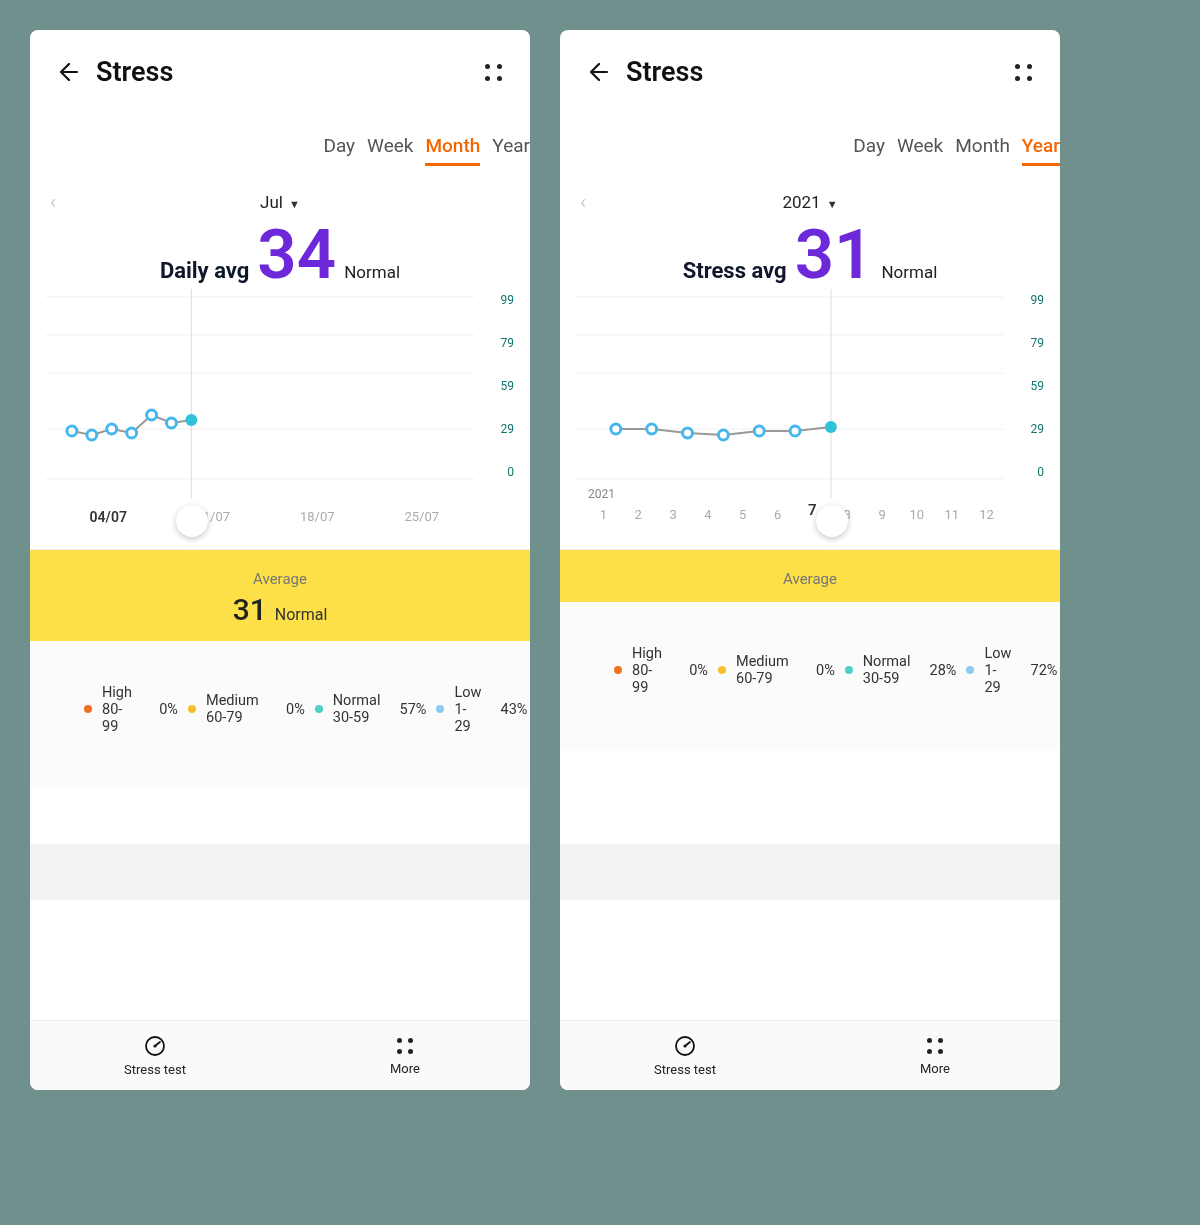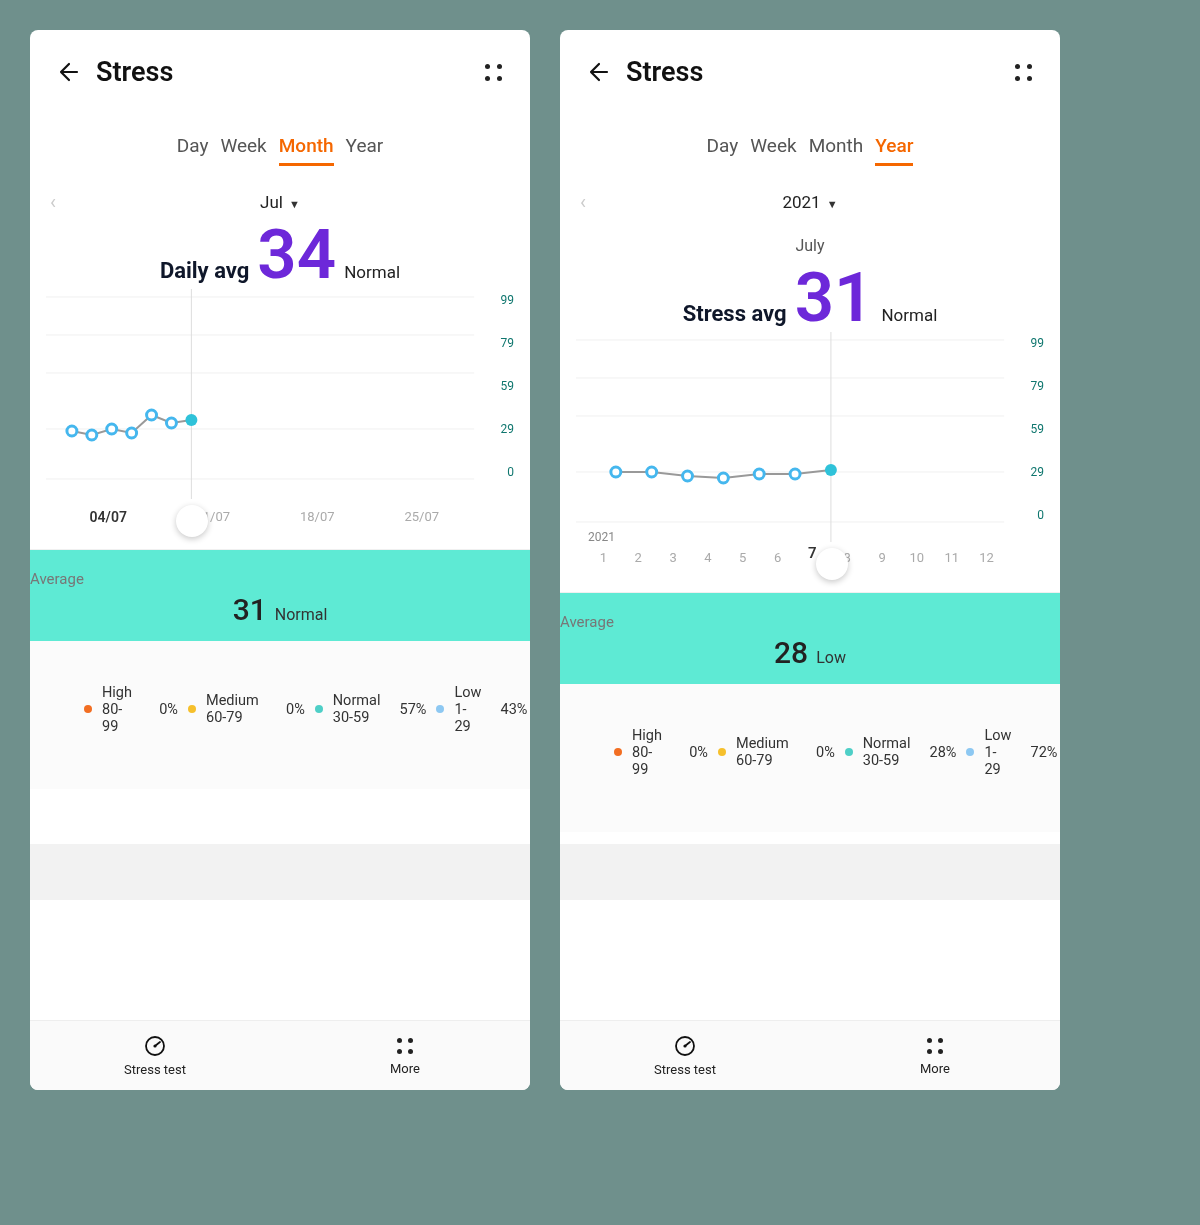--- a/index.html
+++ b/index.html
@@ -25,21 +25,21 @@
   .header {
     display: flex;
     align-items: center;
     padding: 26px 24px 14px 24px;
   }
   .back-arrow { width: 26px; height: 26px; display:flex; align-items:center; justify-content:center; }
   .title { font-size: 27px; font-weight: 600; color: #111; margin-left: 16px; flex:1; }
   .menu-icon { width:26px; height:26px; display:flex; flex-wrap:wrap; gap:7px; align-content:center; justify-content:center; }
   .menu-icon span { width:5px; height:5px; background:#222; border-radius:50%; display:block; }
   .range-tabs {
-    display:flex; justify-content:center; gap:12px; margin-top: 32px; font-size:19px; color:#555;
+    display:flex; justify-content:flex-end; gap:12px; margin-top: 32px; font-size:19px; color:#555;
   }
   .range-tabs .tab { padding-bottom:6px; cursor:pointer; }
   .range-tabs .tab.active { color:#f56700; border-bottom:3px solid #f56700; font-weight:500; }
   .period-row {
     display:flex; align-items:center; justify-content:center; margin-top: 26px; position:relative; font-size:17px; color:#222;
   }
   .period-row .chev-left { position:absolute; left:20px; color:#ccc; font-size:20px; }
   .period-row .caret { font-size:11px; margin-left:6px; color:#333; }
   .sub-date { text-align:center; color:#555; font-size:16px; margin-top: 24px; }
   .big-metric {
@@ -60,21 +60,21 @@
   .year-months { display:flex; margin-top:14px;}
   .year-months .xl { flex:1; text-align:center; }
   .year-months .xl.sel { color:#333; font-weight:600; font-size:15px; position:relative; top:-6px;}
 
   .slider-thumb {
     position:absolute; bottom:12px; width:32px; height:32px; background:#fff; border-radius:50%;
     box-shadow: 0 2px 6px rgba(0,0,0,.22);
   }
 
   .avg-block {
-    background: #5eead4; text-align:left; padding: 20px 0 14px 0; border-top:1px solid #f0f0f0;
+    background: #fde047; text-align:center; padding: 20px 0 14px 0; border-top:1px solid #f0f0f0;
   }
   .avg-block .lbl { color:#777; font-size:15px; }
   .avg-block .valrow { display:flex; justify-content:center; align-items:baseline; gap:8px; margin-top:4px;}
   .avg-block .val { font-size:30px; font-weight:500; color:#222; }
   .avg-block .status { font-size:16px; color:#333; }
 
   .dist-block {
     background:#fbfbfb; display:flex; padding: 18px 28px 30px 28px; gap: 26px; align-items:center;
   }
   .donut { width:100px; height:100px; }
@@ -262,21 +262,20 @@
     <div class="tab">Day</div>
     <div class="tab">Week</div>
     <div class="tab">Month</div>
     <div class="tab active">Year</div>
   </div>
 
   <div class="period-row">
     <div class="chev-left">‹</div>
     <span><span>2021</span><span class="caret">▼</span></span>
   </div>
-  <div class="sub-date">July</div>
 
   <div class="big-metric">
     <span class="label">Stress avg</span>
     <span class="value">31</span>
     <span class="status">Normal</span>
   </div>
 
   <div class="chart-wrap">
     <svg class="chart-svg" viewBox="0 0 470 260" preserveAspectRatio="none">
       <g stroke="#f0f0f0" stroke-width="1">
@@ -320,24 +319,20 @@
         <div class="xl">10</div>
         <div class="xl">11</div>
         <div class="xl">12</div>
       </div>
     </div>
     <div class="slider-thumb" style="left:240px;"></div>
   </div>
 
   <div class="avg-block">
     <div class="lbl">Average</div>
-    <div class="valrow">
-      <span class="val">28</span>
-      <span class="status">Low</span>
-    </div>
   </div>
 
   <div class="dist-block">
     <svg class="donut" viewBox="0 0 42 42">
       <circle cx="21" cy="21" r="15.9155" fill="none" stroke="#eee" stroke-width="6"></circle>
       <circle cx="21" cy="21" r="15.9155" fill="none" stroke="#4ecfc7" stroke-width="6" stroke-dasharray="28 72" stroke-dashoffset="25"></circle>
       <circle cx="21" cy="21" r="15.9155" fill="none" stroke="#8dc8f2" stroke-width="6" stroke-dasharray="72 28" stroke-dashoffset="97"></circle>
     </svg>
     <div class="legend">
       <div class="legend-row">

